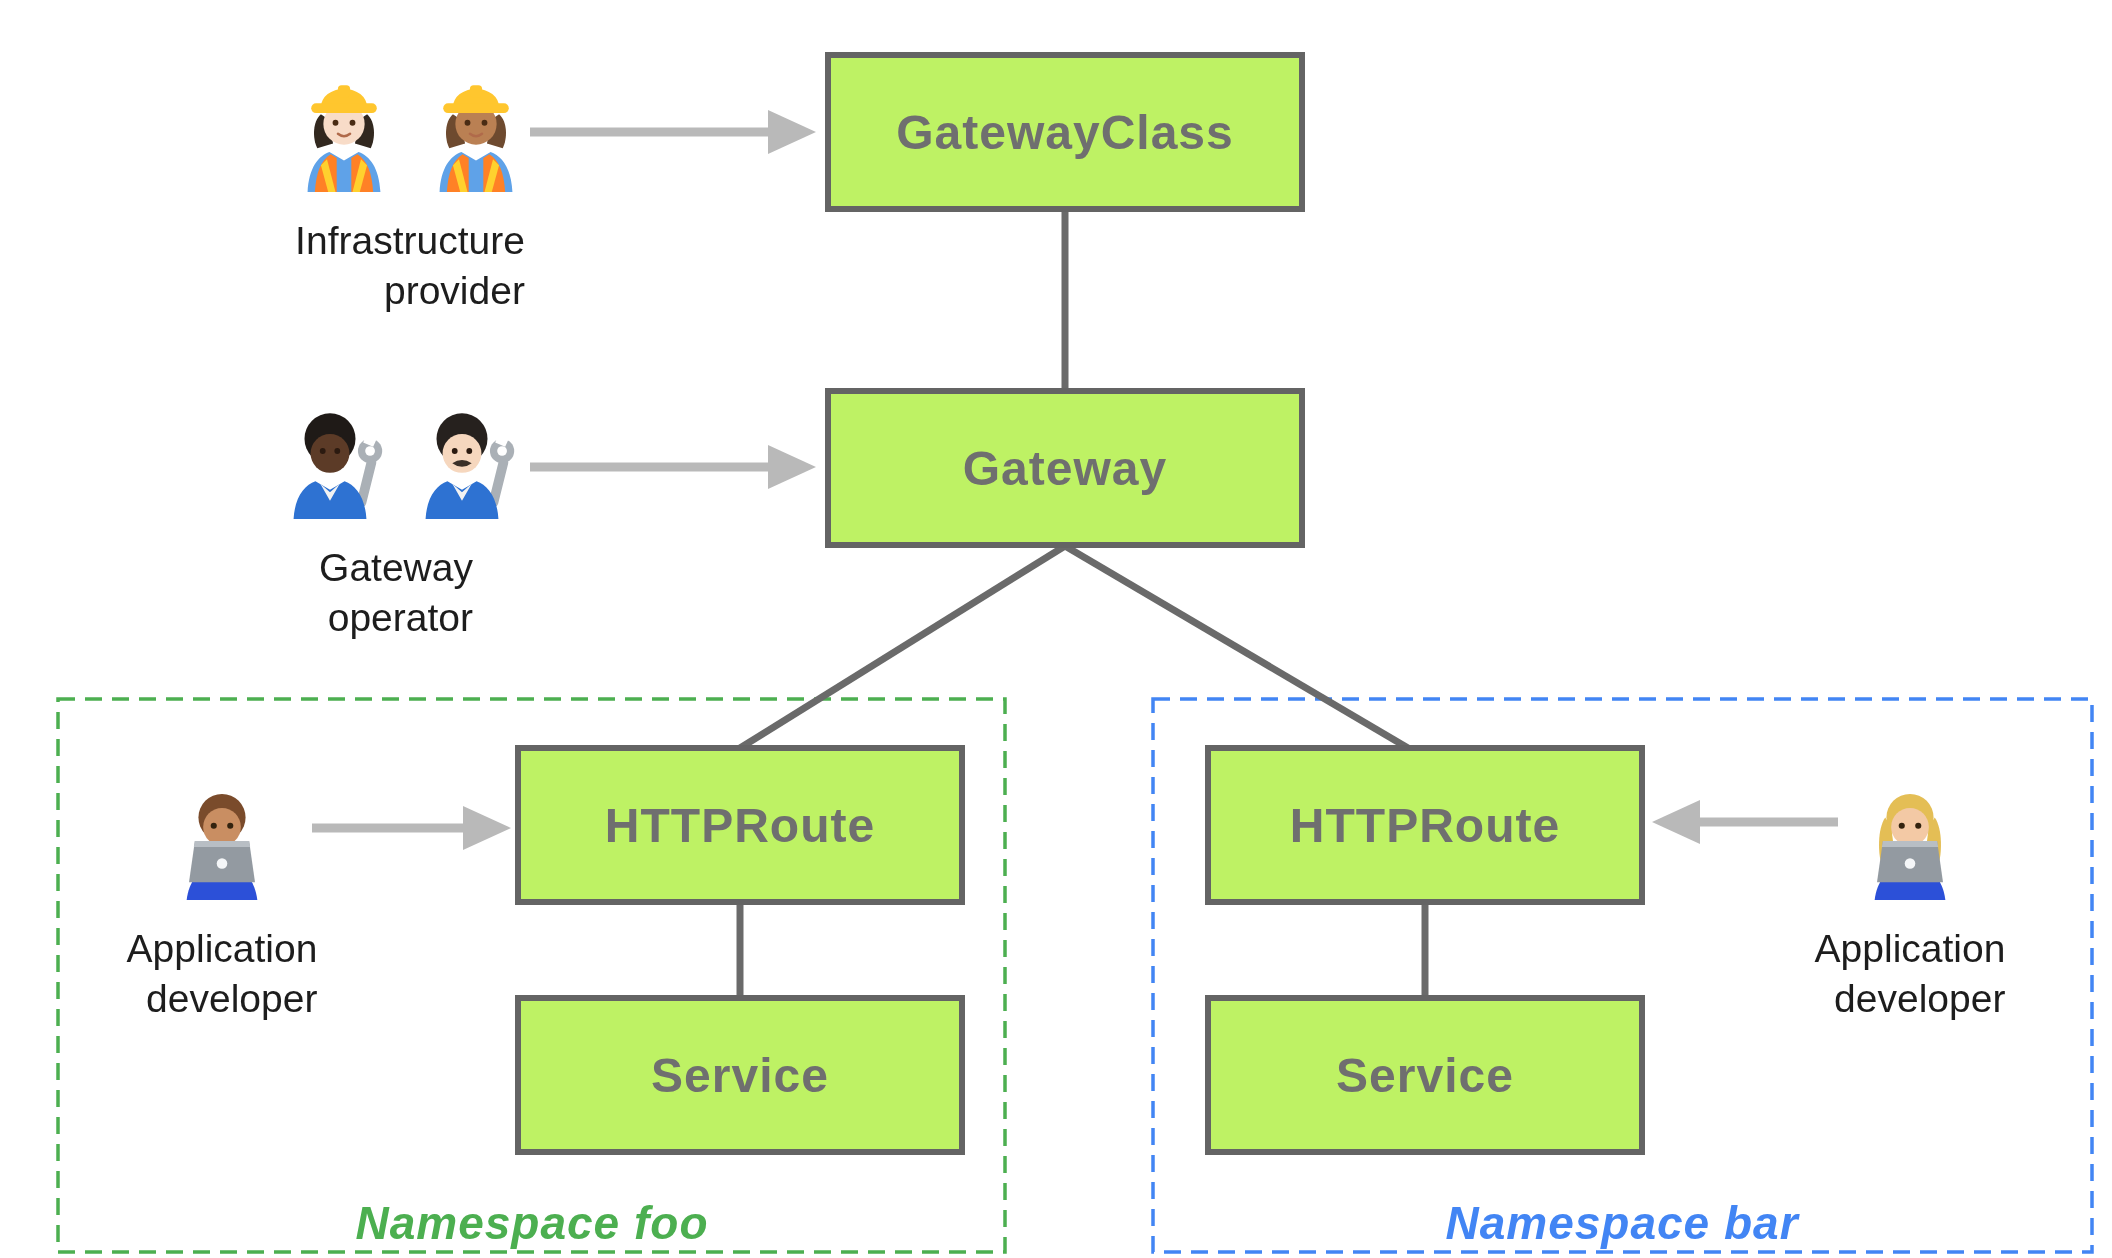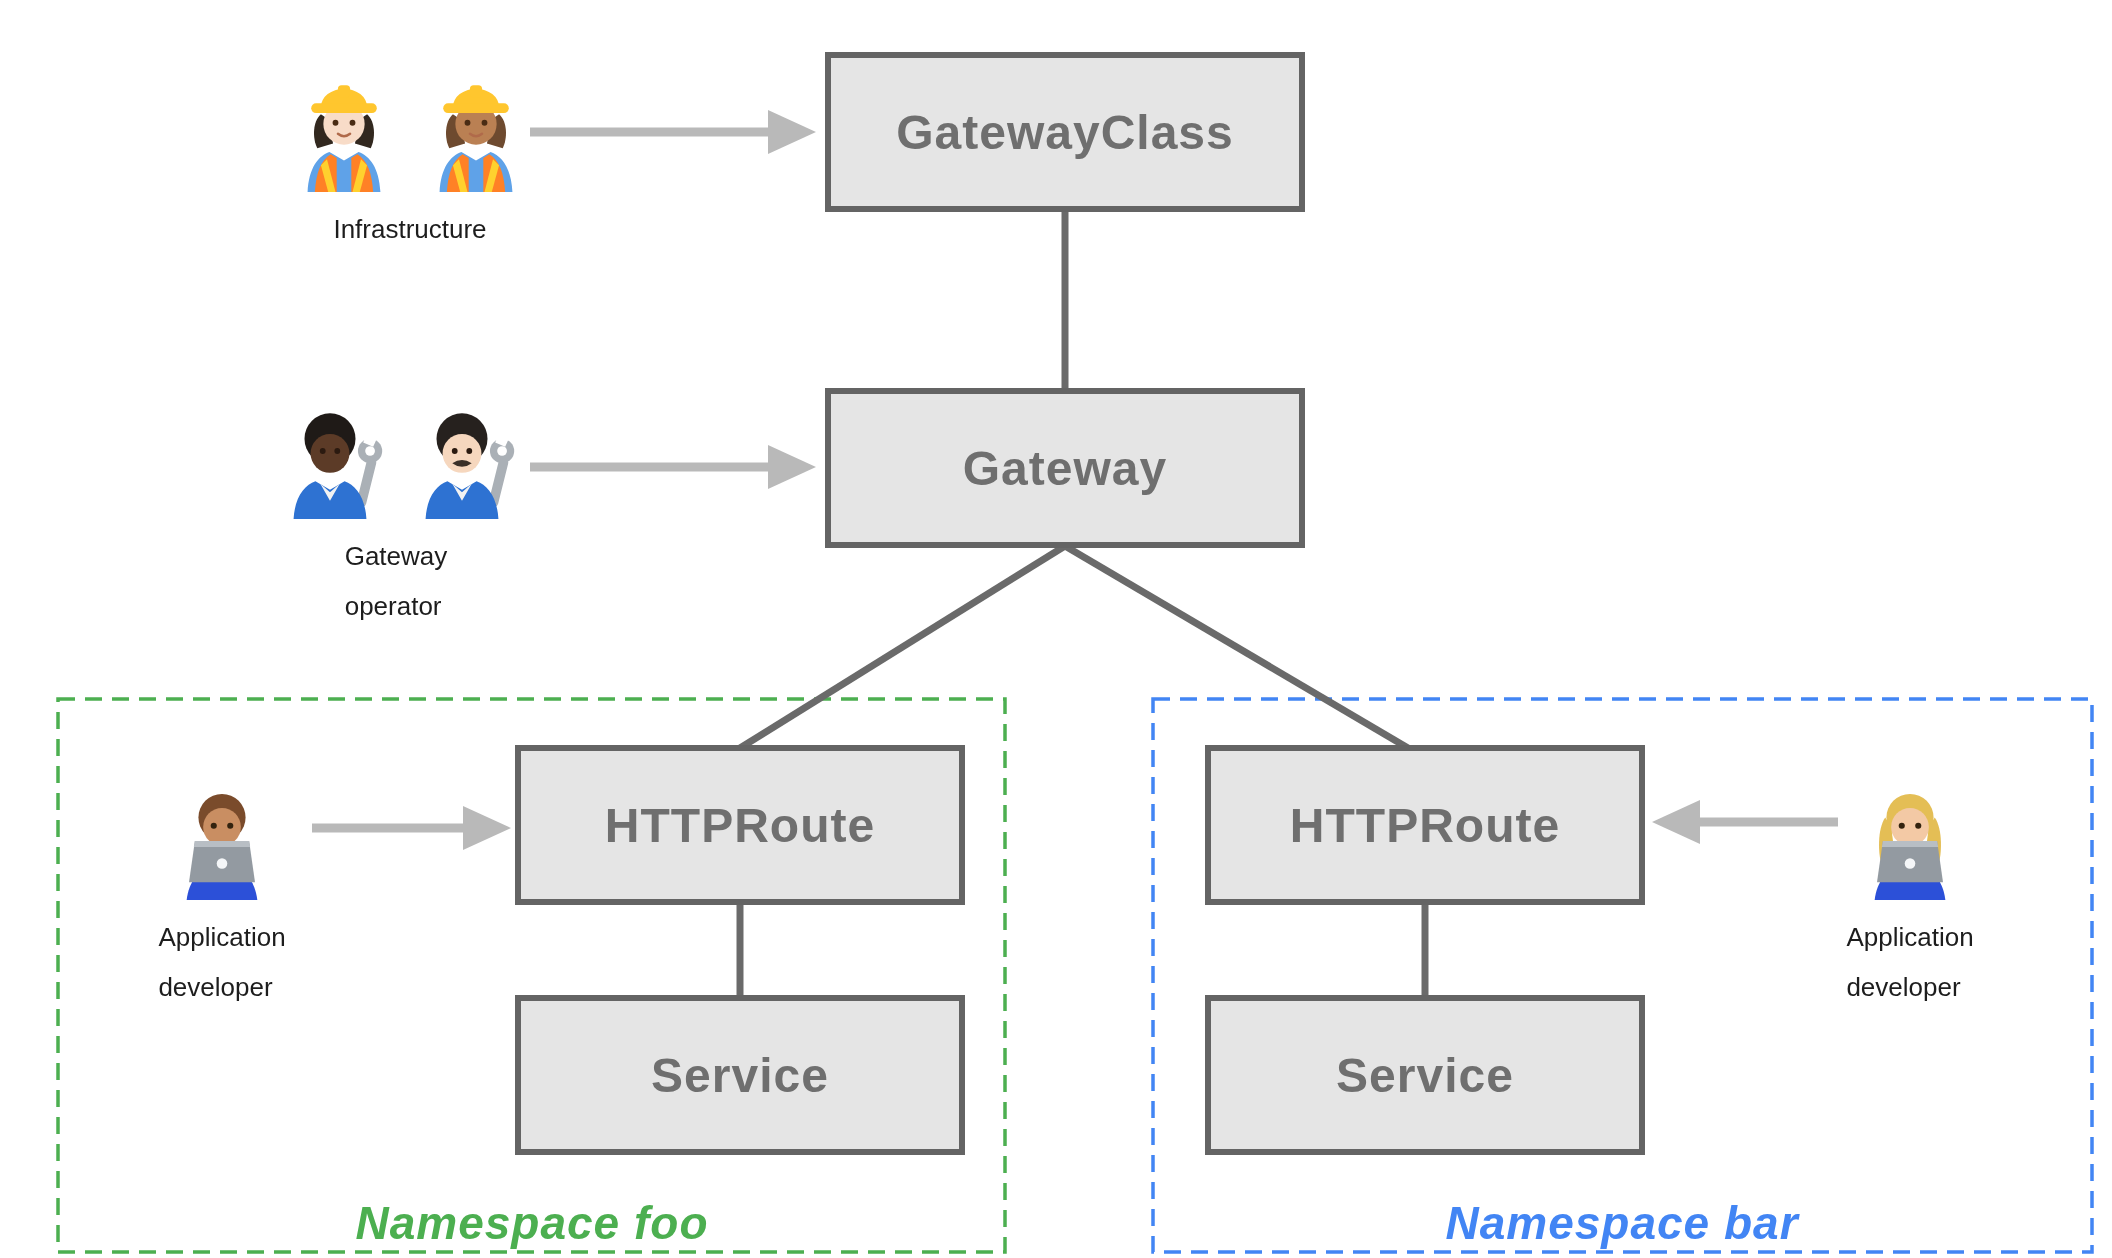--- a/index.html
+++ b/index.html
@@ -2,21 +2,21 @@
 <html><head>
 <meta charset="utf-8">
 <style>
   html,body{margin:0;padding:0;background:#ffffff;}
   .canvas{
     position:relative;width:2112px;height:1258px;background:#ffffff;
     font-family:"Liberation Sans", sans-serif;overflow:hidden;
   }
   .overlay{position:absolute;left:0;top:0;width:2112px;height:1258px;}
   .node{
-    position:absolute;box-sizing:border-box;background:#e5e5e5;
+    position:absolute;box-sizing:border-box;background:#bef264;
     border:6px solid #646464;display:flex;align-items:center;justify-content:center;
     font-weight:bold;font-size:48px;color:#6f6f6f;letter-spacing:1px;
   }
   .n-gatewayclass{left:825px;top:52px;width:480px;height:160px;}
   .n-gateway{left:825px;top:388px;width:480px;height:160px;}
   .n-httproute-foo{left:515px;top:745px;width:450px;height:160px;}
   .n-service-foo{left:515px;top:995px;width:450px;height:160px;}
   .n-httproute-bar{left:1205px;top:745px;width:440px;height:160px;}
   .n-service-bar{left:1205px;top:995px;width:440px;height:160px;}
   .ns-label{
@@ -26,21 +26,21 @@
   .ns-label-bar{left:1152px;width:940px;top:1196px;color:#4285F4;}
   .persona{
     position:absolute;display:flex;flex-direction:column;align-items:center;
   }
   .p-infra{left:240px;top:56px;width:340px;}
   .p-cluster{left:226px;top:383px;width:340px;}
   .p-dev-foo{left:62px;top:768px;width:320px;}
   .p-dev-bar{left:1750px;top:768px;width:320px;}
   .icon-row{display:flex;gap:10px;align-items:flex-end;}
   .persona-label{
-    margin-top:12px;text-align:left;font-size:26px;line-height:50px;color:#1d1d1d;
+    margin-top:24px;text-align:right;font-size:39px;line-height:50px;color:#1d1d1d;
   }
   .w-icon{--skin:#F8DCC8;--hair:#32281F;}
   .w-icon2{--skin:#BA8053;--hair:#6E4A2F;}
   .m-icon{--skin:#5C3B27;--hair:#1F1A17;--mustache:transparent;}
   .m-icon2{--skin:#F6D7BE;--hair:#26211E;--mustache:#3a3028;}
   .t-man{--skin:#C98E62;--hair:#7A4B2B;--sidehair:transparent;}
   .t-woman{--skin:#F3C9A5;--hair:#E4BE55;--sidehair:#E4BE55;}
 </style>
 </head>
 <body>
@@ -148,20 +148,21 @@
     <div class="icon-row">
       <svg class="w-icon" width="122" height="136" viewBox="0 0 100 112">
           <use href="#sym-worker"></use>
         </svg>
       <svg class="w-icon2" width="122" height="136" viewBox="0 0 100 112">
           <use href="#sym-worker"></use>
         </svg>
     </div>
     <div class="persona-label">
       <div>Infrastructure</div>
+      <div>provider</div>
     </div>
   </div>
 
   <div class="persona p-cluster">
     <div class="icon-row">
       <svg class="m-icon" width="122" height="136" viewBox="0 0 100 112">
           <use href="#sym-mechanic"></use>
         </svg>
       <svg class="m-icon2" width="122" height="136" viewBox="0 0 100 112">
           <use href="#sym-mechanic"></use>

